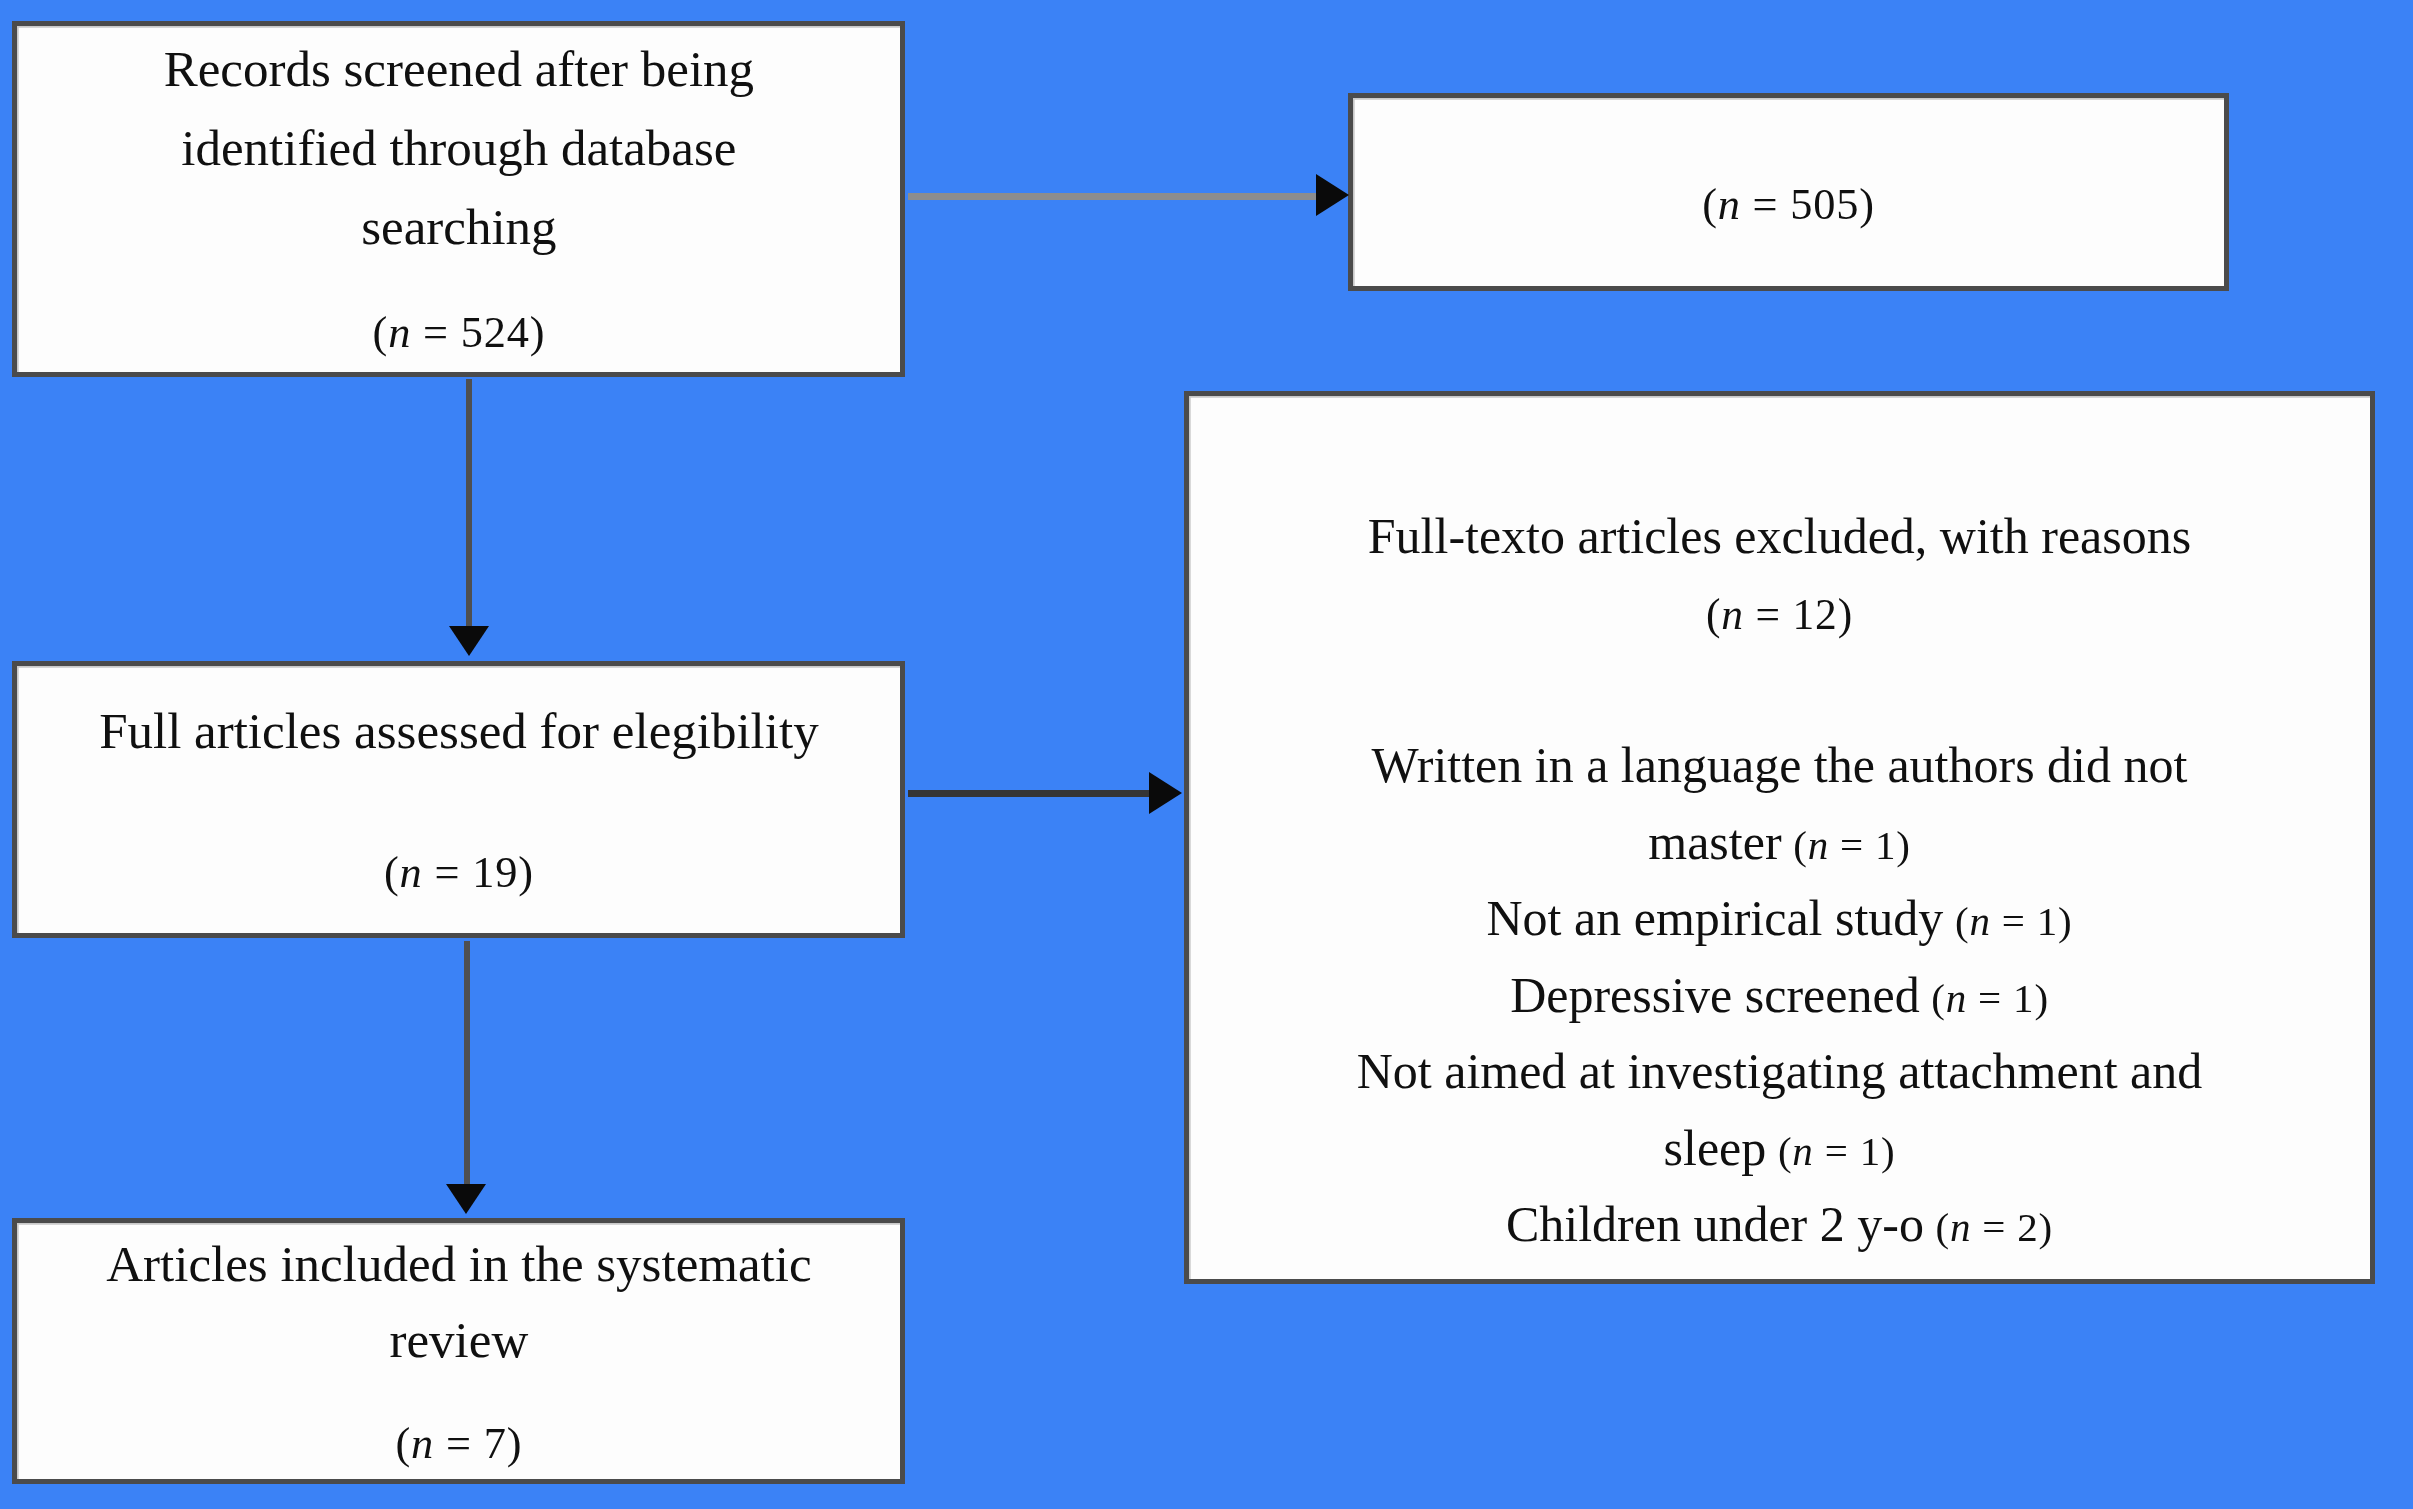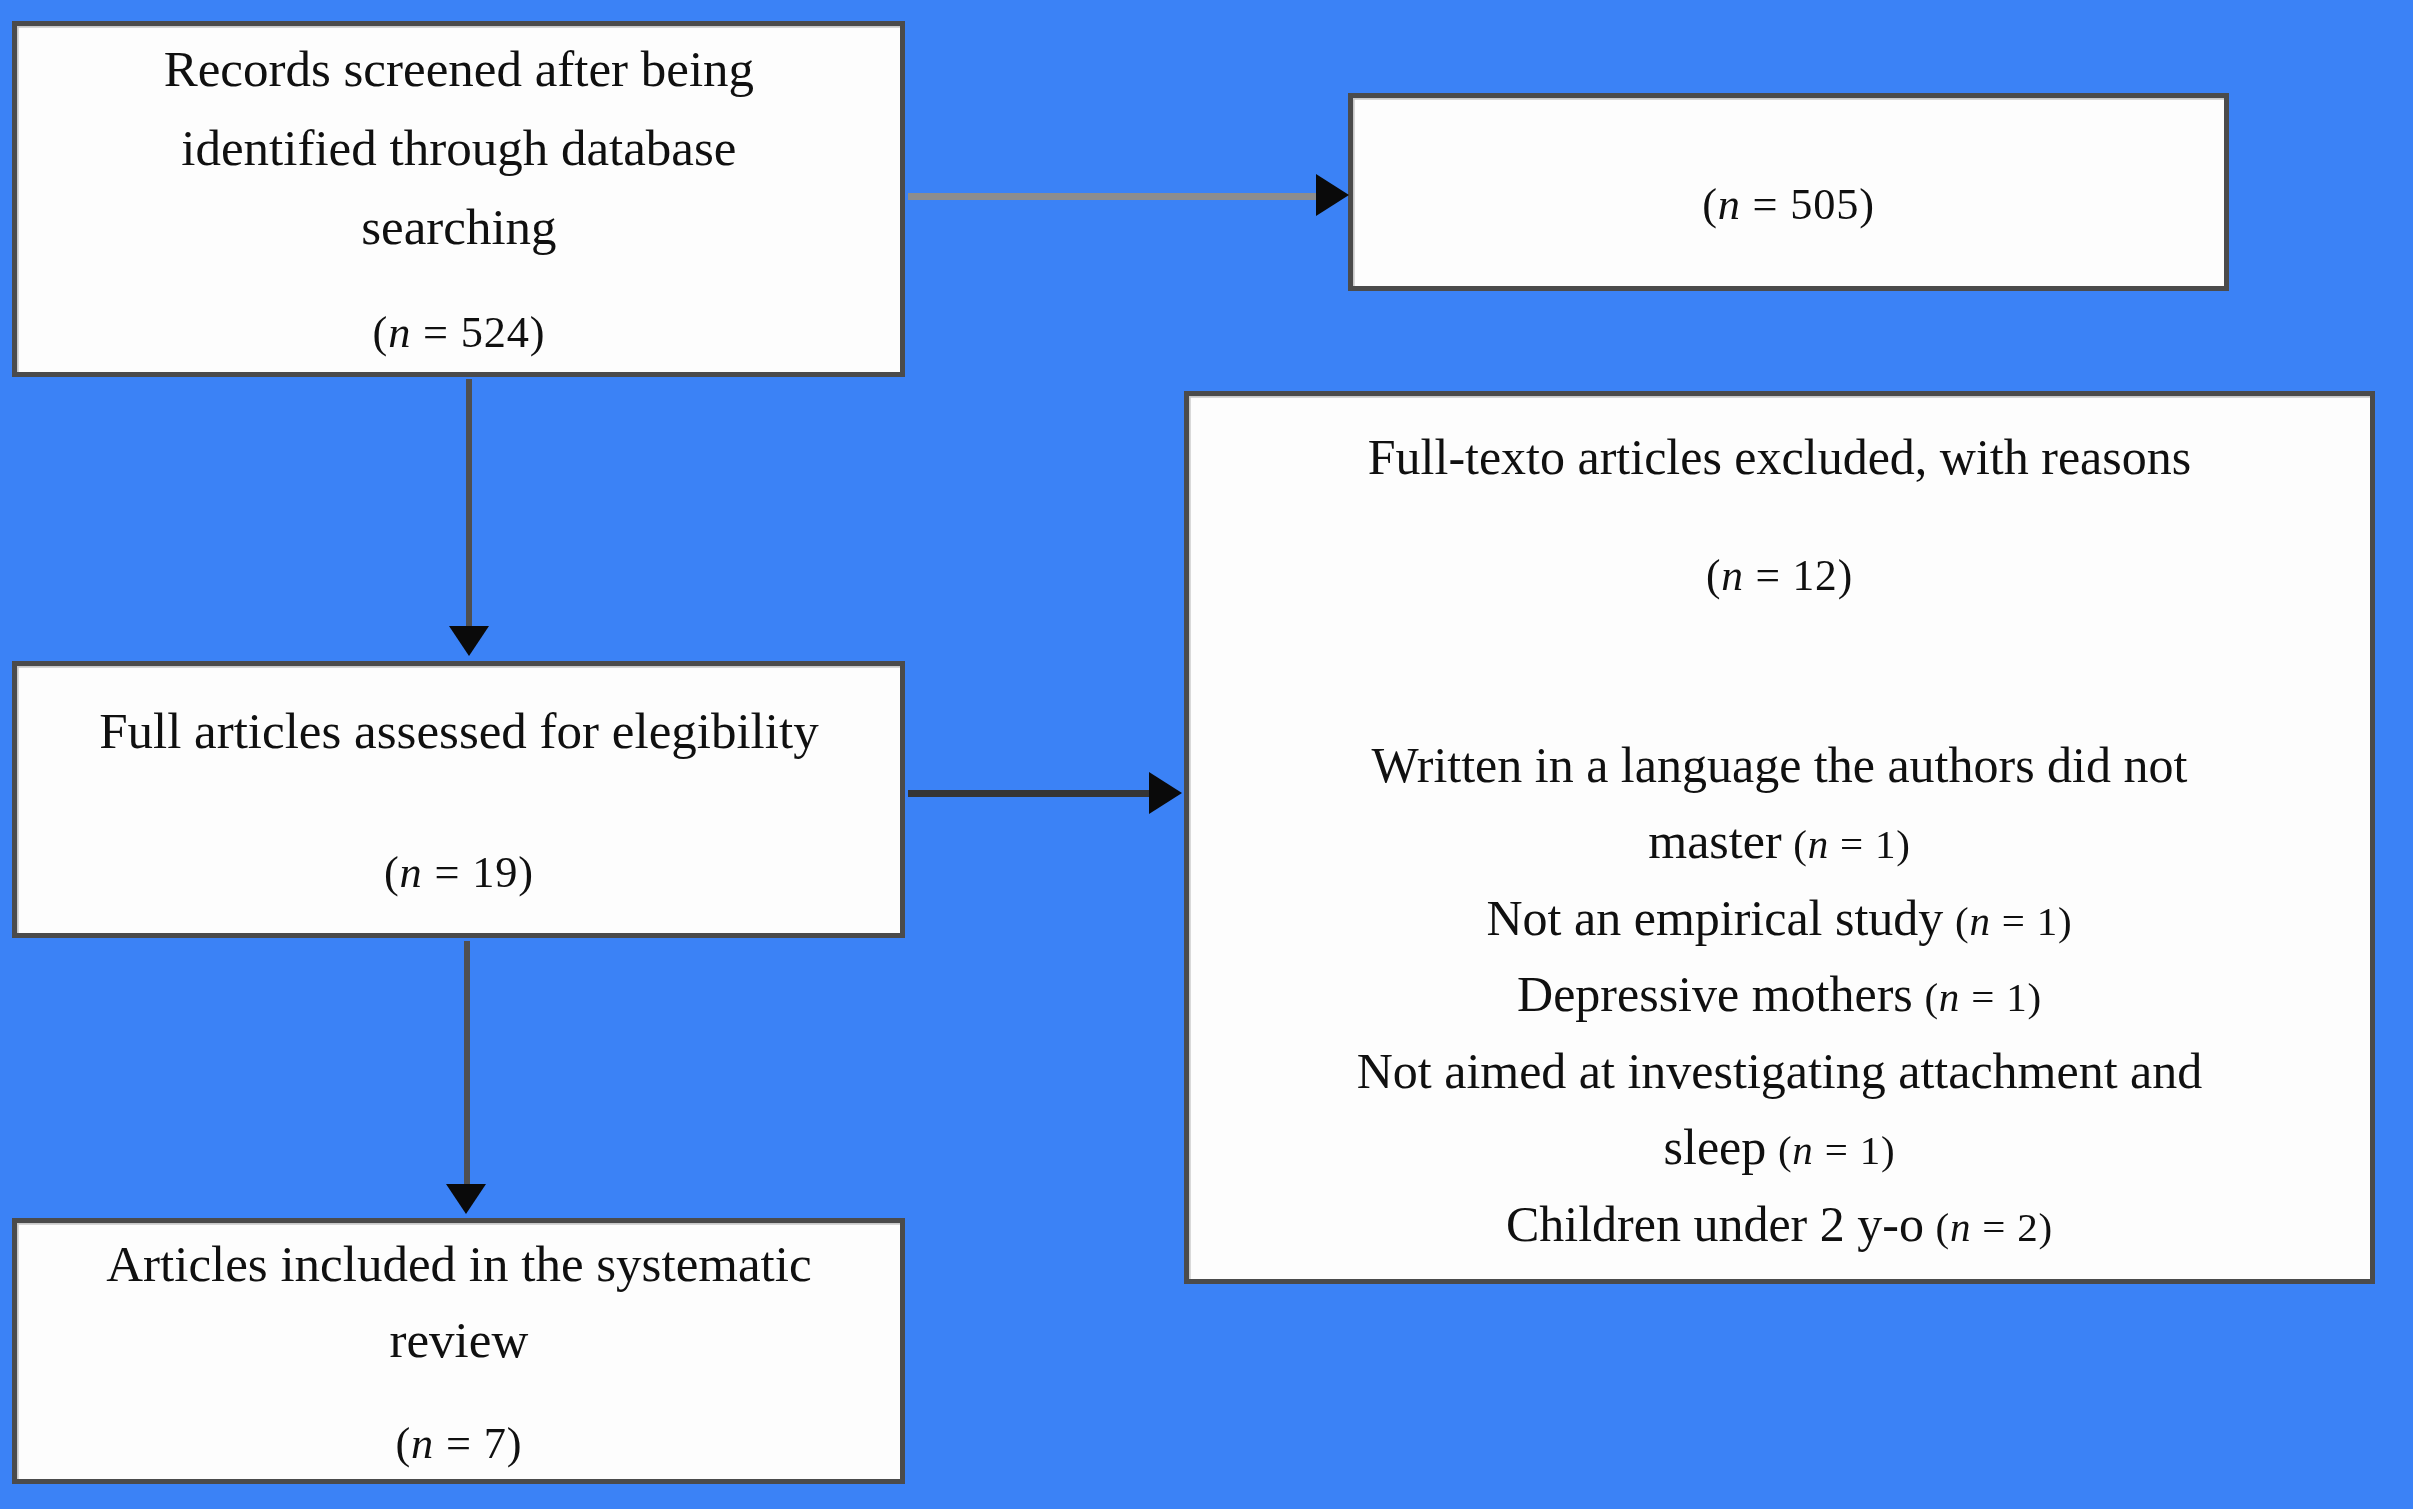--- a/index.html
+++ b/index.html
@@ -25,21 +25,21 @@
     display: flex;
     flex-direction: column;
     align-items: center;
     justify-content: center;
     text-align: center;
   }
   .box-a { left: 12.4px;   top: 20.7px;   width: 893px; height: 356px; font-size: 51px; line-height: 1.55; }
   .box-b { left: 1348px; top: 93px;  width: 881px; height: 198px; font-size: 51px; line-height: 1.5;  }
   .box-c { left: 12.4px;   top: 661px;  width: 893px; height: 277px; font-size: 51px; line-height: 1.55; gap: 36px; }
   .box-d { left: 1184px; top: 391px;  width: 1191px; height: 893px; font-size: 50px; line-height: 1.53;
-           justify-content: space-between; padding: 23px 95px 16.5px 95px; }
+           justify-content: flex-end; padding: 23px 95px 16.5px 95px; }
   .box-e { left: 12.4px;   top: 1218px; width: 893px; height: 266px; font-size: 51px; line-height: 1.5;  }
   .box-title { max-width: 728px; }
   .box-b .box-title { max-width: 810px; }
   .count {
     font-size: 0.87em;
     margin-top: 31px;
     letter-spacing: 0.8px;
   }
   .box-b .count { margin-top: 25px; }
   .box-d .box-title { max-width: 1034px; }
@@ -86,21 +86,21 @@
     <div class="box-title">Full-texto articles excluded, with reasons</div>
     <div class="count">(<i>n</i> = 12)</div>
     <div class="reasons">
       <span class="reason">
         <span>Written in a language the authors did not master</span><span class="count-inline">(<i>n</i> = 1)</span>
       </span>
       <span class="reason">
         <span>Not an empirical study</span><span class="count-inline">(<i>n</i> = 1)</span>
       </span>
       <span class="reason">
-        <span>Depressive mothers</span><span class="count-inline">(<i>n</i> = 1)</span>
+        <span>Depressive screened</span><span class="count-inline">(<i>n</i> = 1)</span>
       </span>
       <span class="reason">
         <span>Not aimed at investigating attachment and sleep</span><span class="count-inline">(<i>n</i> = 1)</span>
       </span>
       <span class="reason">
         <span>Children under 2 y-o</span><span class="count-inline">(<i>n</i> = 2)</span>
       </span>
     </div>
   </div>
 

